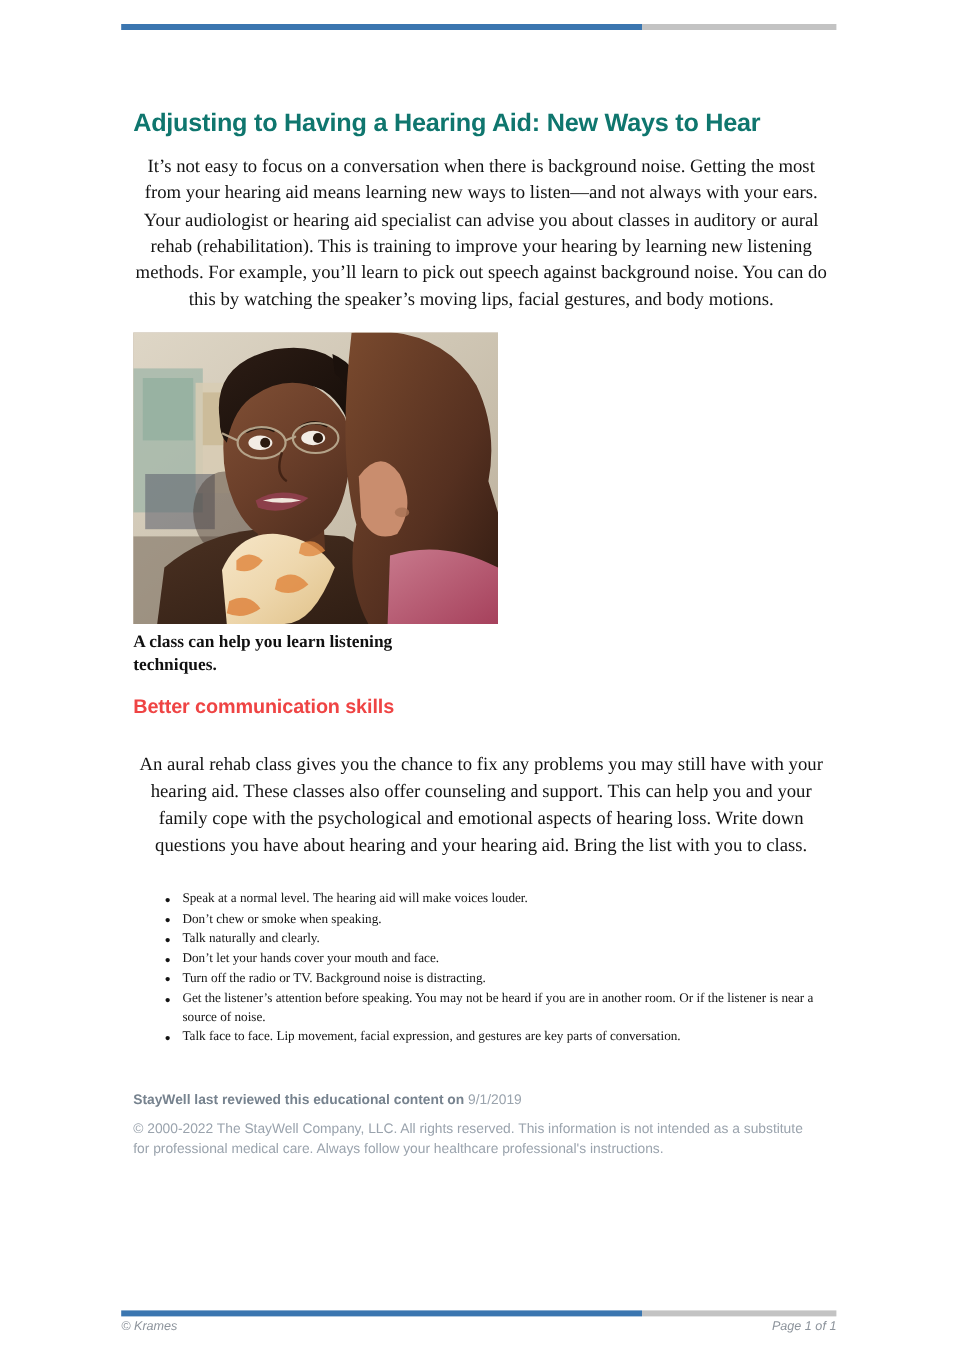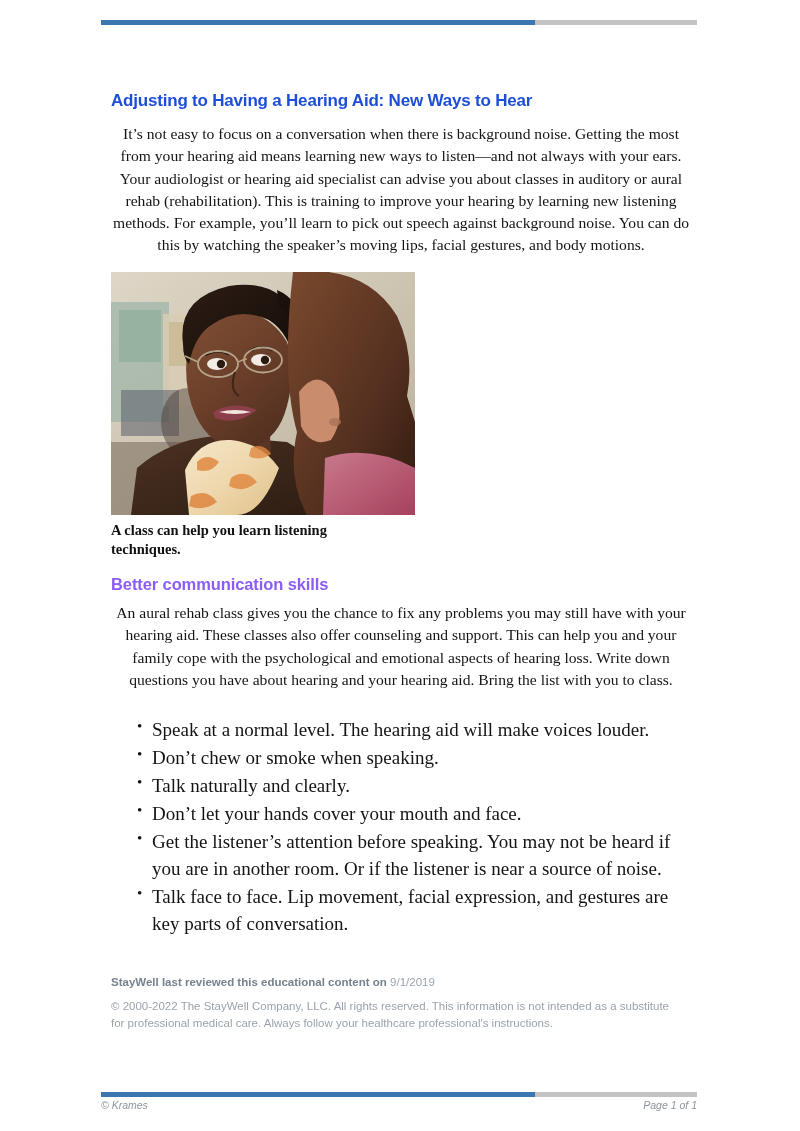--- a/index.html
+++ b/index.html
@@ -47,23 +47,23 @@
   
   .content {
     position: absolute;
     left: 111px;
     top: 90px;
     width: 580px;
   }
 
   h1.doc-title {
     font-family: "Liberation Sans", "DejaVu Sans", sans-serif;
-    font-size: 17px;
+    font-size: 21px;
     font-weight: bold;
-    color: #1d4ed8;
+    color: #0f766e;
     margin: 0 0 12px 0;
     letter-spacing: -0.2px;
     line-height: 1.25;
   }
 
   p.body-para {
     font-size: 15.6px;
     line-height: 1.42;
     margin: 0 0 8px 0;
     color: #141414;
@@ -91,33 +91,33 @@
     line-height: 1.32;
     color: #111111;
     margin-top: 6px;
     width: 250px;
   }
 
   h2.section-heading {
     font-family: "Liberation Sans", "DejaVu Sans", sans-serif;
     font-size: 16.5px;
     font-weight: bold;
-    color: #8b5cf6;
-    margin: 16px 0 8px 0;
+    color: #ef4444;
+    margin: 16px 0 28px 0;
     letter-spacing: -0.1px;
   }
 
   ul.tips-list {
     margin: 26px 0 0 0;
     padding: 0 0 0 26px;
     list-style: none;
   }
   ul.tips-list li {
     position: relative;
-    font-size: 19px;
+    font-size: 11px;
     line-height: 1.42;
     margin: 0 0 1px 0;
     padding-left: 15px;
     color: #141414;
   }
   ul.tips-list li::before {
     content: "\2022";
     position: absolute;
     left: 0;
     top: -1px;
@@ -273,20 +273,21 @@
 
     <h2 class="section-heading">Better communication skills</h2>
 
     <p class="body-para">An aural rehab class gives you the chance to fix any problems you may still have with your hearing aid. These classes also offer counseling and support. This can help you and your family cope with the psychological and emotional aspects of hearing loss. Write down questions you have about hearing and your hearing aid. Bring the list with you to class.</p>
 
     <ul class="tips-list">
       <li>Speak at a normal level. The hearing aid will make voices louder.</li>
       <li>Don’t chew or smoke when speaking.</li>
       <li>Talk naturally and clearly.</li>
       <li>Don’t let your hands cover your mouth and face.</li>
+      <li>Turn off the radio or TV. Background noise is distracting.</li>
       <li>Get the listener’s attention before speaking. You may not be heard if you are in another room. Or if the listener is near a source of noise.</li>
       <li>Talk face to face. Lip movement, facial expression, and gestures are key parts of conversation.</li>
     </ul>
 
     <div class="source-block">
       <div class="reviewed-line">
         <span class="lbl">StayWell last reviewed this educational content on</span>
         <span class="date">9/1/2019</span>
       </div>
       <div class="legal-line">© 2000-2022 The StayWell Company, LLC. All rights reserved. This information is not intended as a substitute for professional medical care. Always follow your healthcare professional's instructions.</div>

